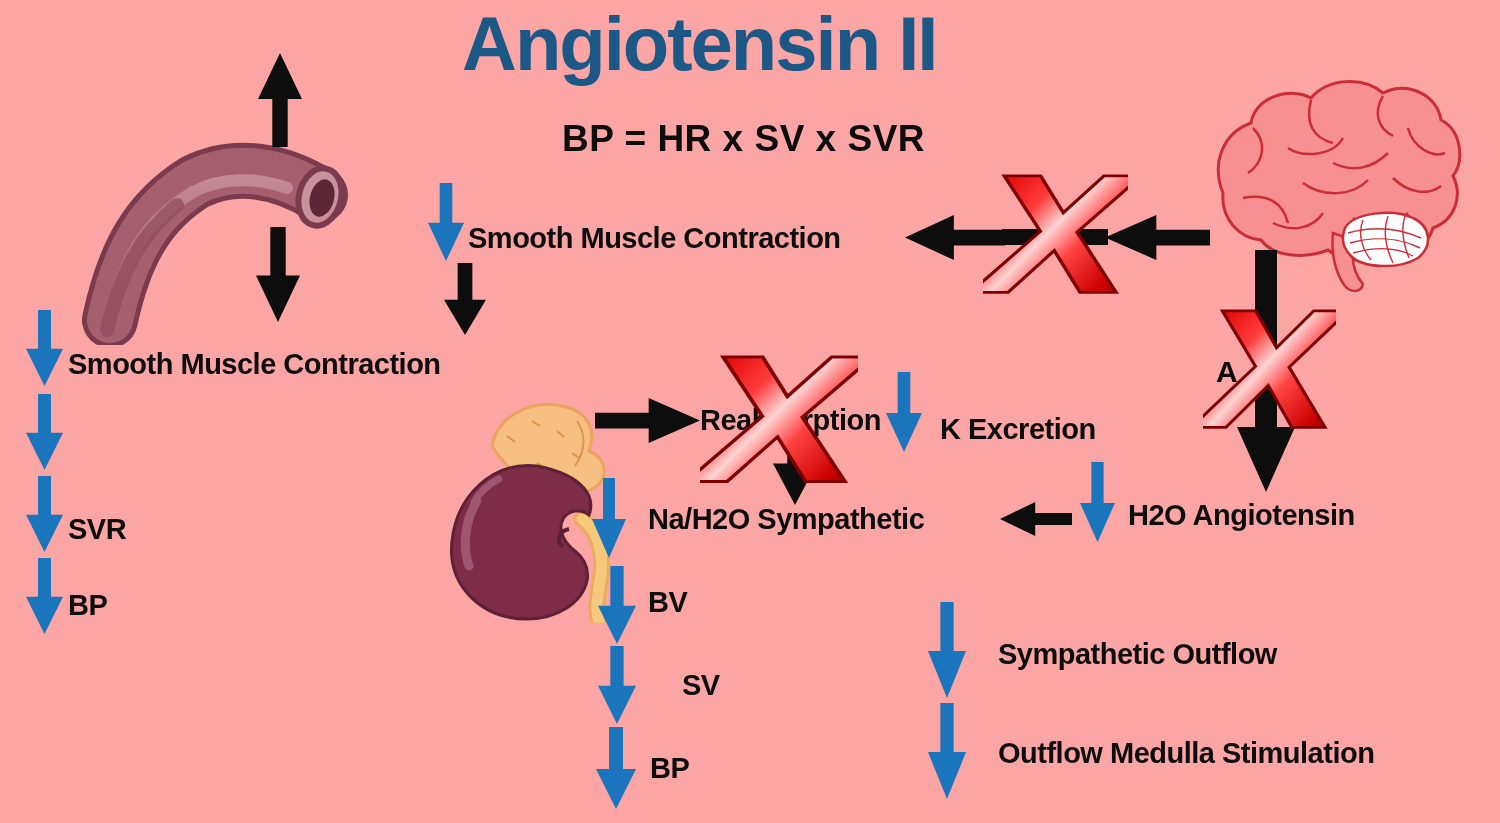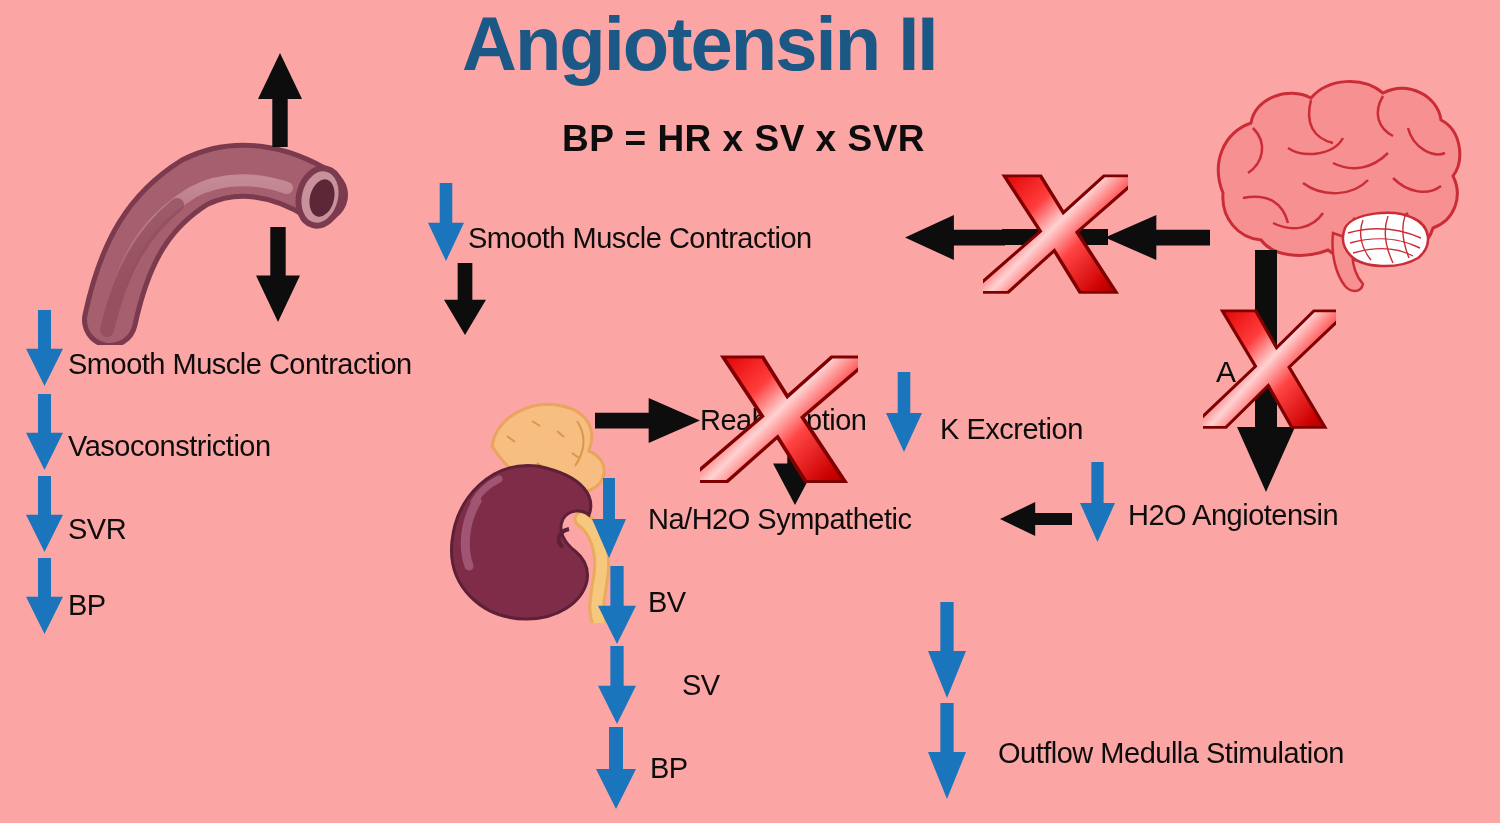--- a/index.html
+++ b/index.html
@@ -1,18 +1,18 @@
 <!DOCTYPE html>
 <html><head>
 <meta charset="utf-8">
 <style>
   html,body{margin:0;padding:0;background:#ffffff;}
   body{font-family:"Liberation Sans", sans-serif; -webkit-font-smoothing:antialiased;}
   #stage{position:relative;width:1500px;height:823px;background:#fca5a5;overflow:hidden;}
-  .lbl{position:absolute;font-weight:normal;color:#0d0d0d;font-size:29px;letter-spacing:-0.5px;
+  .lbl{position:absolute;font-weight:bold;color:#0d0d0d;font-size:29px;letter-spacing:-0.5px;
        white-space:nowrap;transform:translateY(-50%);line-height:1;}
   .title{position:absolute;left:462px;top:6px;font-size:76px;font-weight:bold;letter-spacing:-2px;line-height:1;}
   .formula{position:absolute;left:562px;top:120px;font-size:37px;font-weight:bold;letter-spacing:0.5px;line-height:1;color:#0d0d0d;}
   .arrow{position:absolute;display:block;}
   .xmark{position:absolute;display:block;z-index:3;}
   .blackbar{position:absolute;background:#0d0d0d;z-index:1;}
   .behind{z-index:1;}
   .illus{position:absolute;display:block;z-index:0;}
 </style>
 </head>
@@ -58,21 +58,20 @@
   </svg>
 
   <svg class="arrow" style="left:26px;top:310px;width:37px;height:76px" viewBox="0 0 40 90" preserveAspectRatio="none">
     <polygon points="13,0 27,0 27,46 40,46 20,90 0,46 13,46" fill="#1b75bc"></polygon>
   </svg>
   <div class="lbl" style="left:68px;top:364px">Smooth Muscle Contraction</div>
 
   <svg class="arrow" style="left:26px;top:394px;width:37px;height:76px" viewBox="0 0 40 90" preserveAspectRatio="none">
     <polygon points="13,0 27,0 27,46 40,46 20,90 0,46 13,46" fill="#1b75bc"></polygon>
   </svg>
-  <div class="lbl" style="left:68px;top:446px">Vasoconstriction</div>
 
   <svg class="arrow" style="left:26px;top:476px;width:37px;height:76px" viewBox="0 0 40 90" preserveAspectRatio="none">
     <polygon points="13,0 27,0 27,46 40,46 20,90 0,46 13,46" fill="#1b75bc"></polygon>
   </svg>
   <div class="lbl" style="left:68px;top:529px">SVR</div>
 
   <svg class="arrow" style="left:26px;top:558px;width:37px;height:76px" viewBox="0 0 40 90" preserveAspectRatio="none">
     <polygon points="13,0 27,0 27,46 40,46 20,90 0,46 13,46" fill="#1b75bc"></polygon>
   </svg>
   <div class="lbl" style="left:68px;top:605px">BP</div>
@@ -188,19 +187,20 @@
   <div class="lbl" style="left:682px;top:685px">SV</div>
 
   <svg class="arrow" style="left:596px;top:727px;width:40px;height:82px" viewBox="0 0 40 90" preserveAspectRatio="none">
     <polygon points="13,0 27,0 27,46 40,46 20,90 0,46 13,46" fill="#1b75bc"></polygon>
   </svg>
   <div class="lbl" style="left:650px;top:768px">BP</div>
 
   <svg class="arrow" style="left:928px;top:602px;width:38px;height:96px" viewBox="0 0 40 90" preserveAspectRatio="none">
     <polygon points="13,0 27,0 27,46 40,46 20,90 0,46 13,46" fill="#1b75bc"></polygon>
   </svg>
+  <div class="lbl" style="left:998px;top:654px">Sympathetic Outflow</div>
 
   <svg class="arrow" style="left:928px;top:703px;width:38px;height:96px" viewBox="0 0 40 90" preserveAspectRatio="none">
     <polygon points="13,0 27,0 27,46 40,46 20,90 0,46 13,46" fill="#1b75bc"></polygon>
   </svg>
   <div class="lbl" style="left:998px;top:753px">Outflow Medulla Stimulation</div>
 
 </div>
 
 </body></html>

